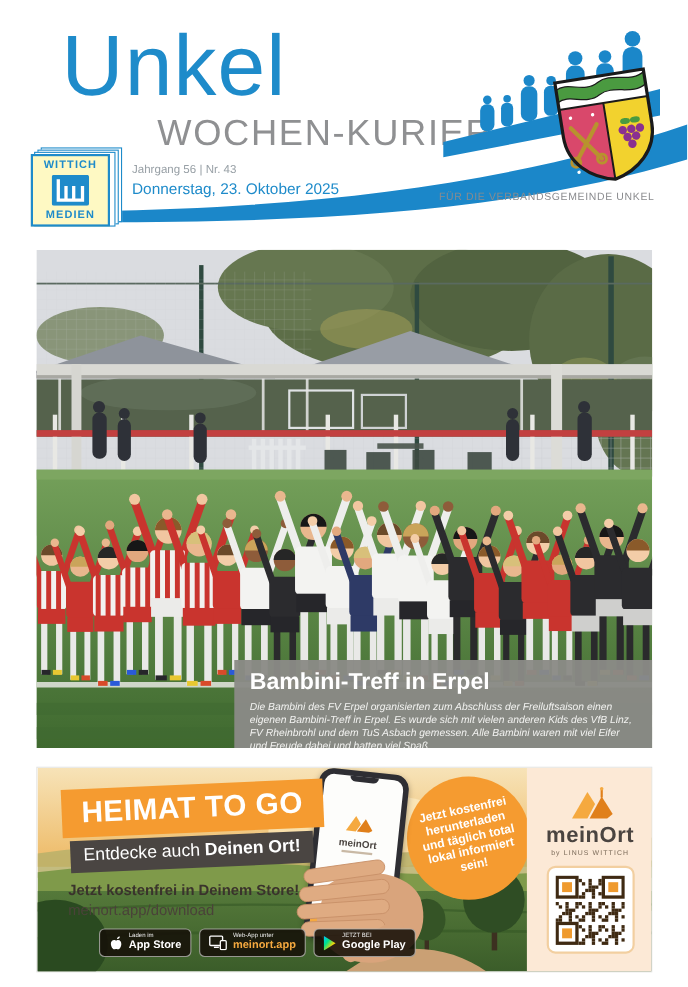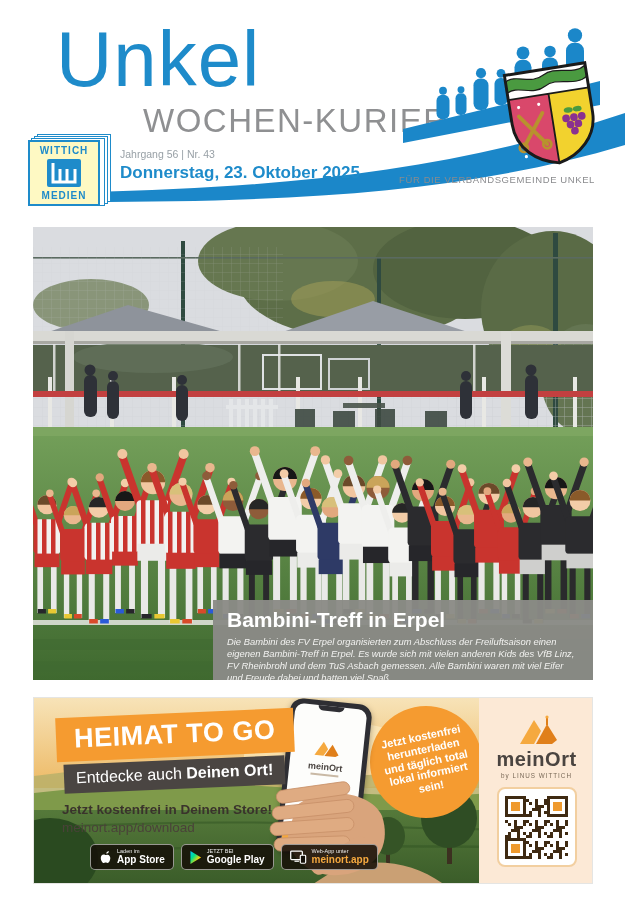--- a/index.html
+++ b/index.html
@@ -5,21 +5,21 @@
   html,body{margin:0;padding:0;background:#ffffff;}
   .page{position:relative;width:625px;height:897px;background:#fff;overflow:hidden;
         font-family:"Liberation Sans",sans-serif;border-radius:14px;}
   
   .title{position:absolute;left:56px;top:14px;font-size:78px;font-weight:400;
          color:#1e8bca;letter-spacing:1px;}
   .subtitle{position:absolute;left:107px;top:102px;font-size:33px;font-weight:400;
          color:#8f9092;letter-spacing:1.5px;margin-left:36px;}
   .swoosh{position:absolute;left:0;top:100px;width:625px;height:125px;pointer-events:none;}
   .issue{position:absolute;left:120px;top:148px;font-size:10.5px;color:#98a0a6;}
-  .date{position:absolute;left:120px;top:163px;font-size:17px;font-weight:bold;color:#1e8bca;}
+  .date{position:absolute;left:120px;top:163px;font-size:14px;font-weight:normal;color:#1e8bca;}
   
   .wlogo{position:absolute;left:28px;top:134px;width:84px;height:76px;}
   .wlogo .pg{position:absolute;background:#fff;border:1.6px solid #1e8bca;width:72px;height:66px;}
   .wlogo .pg1{left:9px;top:0;}
   .wlogo .pg2{left:6px;top:2px;}
   .wlogo .pg3{left:3px;top:4px;}
   .wlogo .card{position:absolute;left:0;top:6px;width:72px;height:66px;background:#fef9c3;
         border:2px solid #1e8bca;box-sizing:border-box;display:flex;flex-direction:column;
         align-items:center;justify-content:space-between;padding:3px 0;}
   .wlogo .wtxt{font-size:10px;font-weight:bold;color:#1e8bca;letter-spacing:1px;}
@@ -679,45 +679,45 @@
         <svg width="13" height="15" viewBox="0 0 16 18">
           <path d="M9,3.4 C9.8,1.8 11.6,1.4 12.2,1.4 C12.3,2.8 11,4.2 9.6,4.3 C9.3,4.3 9.1,4 9,3.4 Z" fill="#fff"></path>
           <path d="M6,5.4 C3.4,5.4 2.2,7.6 2.2,9.5 C2.2,12.7 4.4,15.8 6,15.8 C6.9,15.8 7.1,15.3 8.1,15.3 C9.1,15.3 9.3,15.8 10.2,15.8 C11.8,15.8 13.9,13 13.9,9.8 C13.9,7.8 12.8,5.5 10.2,5.5 C9.2,5.5 8.8,6 8.1,6 C7.4,6 7,5.4 6,5.4 Z" fill="#fff"></path>
         </svg>
         <span class="bt">
             <span class="top">Laden im</span>
             <span class="bot">App Store</span>
           </span>
       </div>
       <div class="badge">
+        <svg width="17" height="14" viewBox="0 0 19 15">
+          <rect x="0.8" y="0.8" width="13" height="9.5" rx="1" fill="none" stroke="#fff" stroke-width="1.4"></rect>
+          <rect x="5" y="11.5" width="5" height="1.4" fill="#fff"></rect>
+          <rect x="11.5" y="5.5" width="6" height="9" rx="1" fill="#16100a" stroke="#fff" stroke-width="1.3"></rect>
+        </svg>
+        <span class="bt">
+            <span class="top">Web-App unter</span>
+            <span class="bot orange">meinort.app</span>
+          </span>
+      </div>
+      <div class="badge">
         <svg width="12" height="13" viewBox="0 0 12 14">
           <defs>
               <linearGradient id="gp" x1="0" y1="0" x2="1" y2="1">
             <stop offset="0" stop-color="#00c4ff"></stop>
                 <stop offset="0.35" stop-color="#00e28a"></stop>
             <stop offset="0.7" stop-color="#ffd500"></stop>
                 <stop offset="1" stop-color="#ff3a44"></stop>
           </linearGradient>
             </defs>
           <polygon points="0,0 0,14 11.5,7" fill="url(#gp)"></polygon>
         </svg>
         <span class="bt">
             <span class="top">JETZT BEI</span>
             <span class="bot">Google Play</span>
-          </span>
-      </div>
-      <div class="badge">
-        <svg width="17" height="14" viewBox="0 0 19 15">
-          <rect x="0.8" y="0.8" width="13" height="9.5" rx="1" fill="none" stroke="#fff" stroke-width="1.4"></rect>
-          <rect x="5" y="11.5" width="5" height="1.4" fill="#fff"></rect>
-          <rect x="11.5" y="5.5" width="6" height="9" rx="1" fill="#16100a" stroke="#fff" stroke-width="1.3"></rect>
-        </svg>
-        <span class="bt">
-            <span class="top">Web-App unter</span>
-            <span class="bot orange">meinort.app</span>
           </span>
       </div>
     </div>
 
     <div class="panel">
       <svg width="46" height="32" viewBox="0 0 46 32" style="margin-top:16px">
         <path d="M6,30 L20,6 L27,17 L20,30 Z" fill="#f5a93f"></path>
         <path d="M22,30 L33,10 L43,26 L38,30 Z" fill="#e07f1a"></path>
         <rect x="32" y="4" width="2" height="7" fill="#e07f1a"></rect>
         <circle cx="33" cy="3" r="1.6" fill="#f5a93f"></circle>

